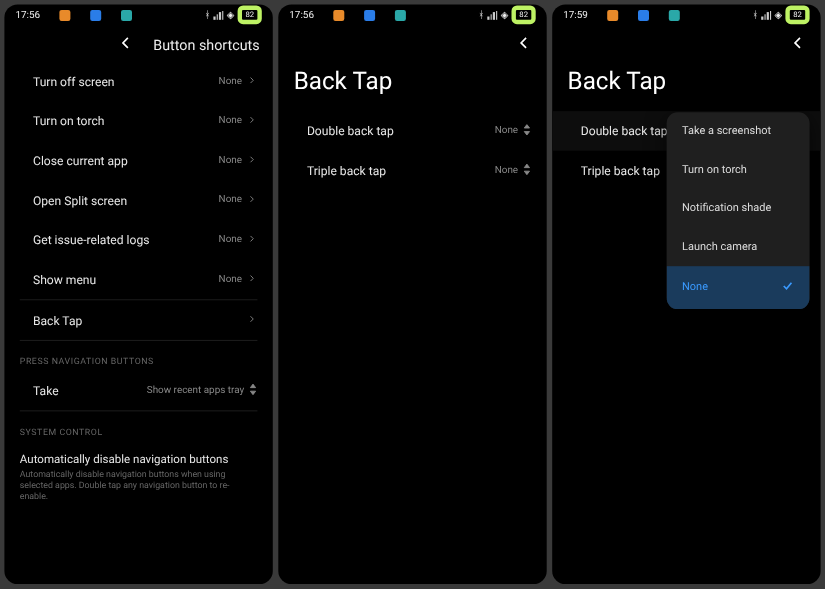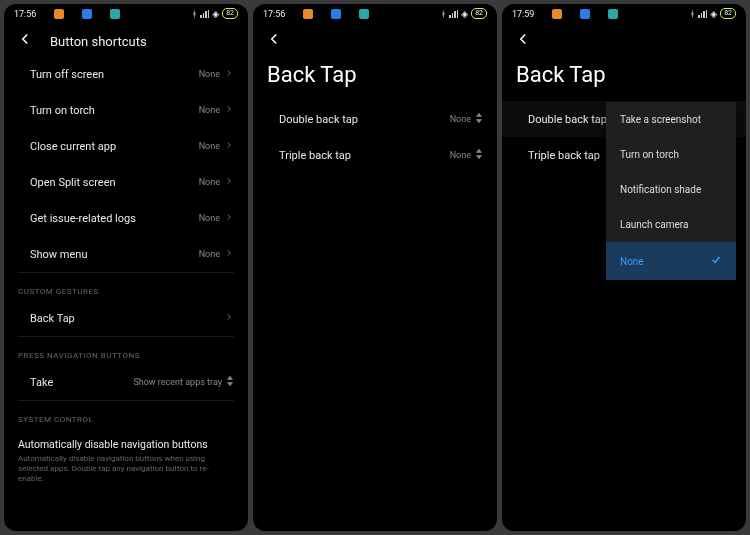--- a/index.html
+++ b/index.html
@@ -34,31 +34,32 @@
   .status-left { display: flex; align-items: center; gap: 18px; }
   .status-right { display: flex; align-items: center; gap: 3px; }
   .status-icon-box {
     width: 10px; height: 10px; border-radius: 2px;
     display: inline-block;
   }
   .ico-orange { background: #e88a2a; }
   .ico-blue { background: #2a7de8; }
   .ico-teal { background: #2aa8a8; }
   .battery-pill {
-    border: 1px solid #bef264;
+    border: 4px solid #bef264;
     border-radius: 5px;
     padding: 0 3px;
     font-size: 7px;
     line-height: 9px;
   }
   .topbar {
     display: flex;
     align-items: center;
     padding: 8px 12px 4px 12px;
     gap: 16px;
+    justify-content: flex-end;
   }
   .back-arrow svg { width: 18px; height: 18px; stroke: #fff; }
   .topbar-title { font-size: 13px; color: #eee; }
   .big-title {
     font-size: 22px;
     font-weight: 400;
     padding: 6px 14px 14px 14px;
     color: #fff;
   }
   .content { flex: 1; overflow: hidden; }
@@ -86,21 +87,21 @@
   .multi-row .sub { font-size: 8px; color: #666; line-height: 1.25; }
   .value-right { font-size: 9px; color: #888; }
   .row-highlighted { background: #0d0d0d; }
   
   .popup {
     position: absolute;
     right: 10px;
     top: 98px;
     width: 130px;
     background: #1f1f1f;
-    border-radius: 0;
+    border-radius: 10px;
     overflow: hidden;
     box-shadow: 0 6px 18px rgba(0,0,0,0.6);
   }
   .popup-item {
     padding: 12px 14px;
     font-size: 10px;
     color: #ddd;
   }
   .popup-item.selected {
     background: #1a3b5c;
@@ -197,21 +198,20 @@
     <div class="row">
       <span class="row-label">Show menu</span>
       <span class="row-right">
           <span class="value-right">None</span>
           <span class="chevron"><svg viewBox="0 0 24 24" fill="none" stroke-width="2">
               <path d="M9 6l6 6-6 6"></path>
             </svg></span>
         </span>
     </div>
     <div class="divider"></div>
-    <div class="section-header">CUSTOM GESTURES</div>
     <div class="row">
       <span class="row-label">Back Tap</span>
       <span class="row-right">
           <span class="chevron"><svg viewBox="0 0 24 24" fill="none" stroke-width="2">
               <path d="M9 6l6 6-6 6"></path>
             </svg></span>
         </span>
     </div>
     <div class="divider"></div>
     <div class="section-header">PRESS NAVIGATION BUTTONS</div>

